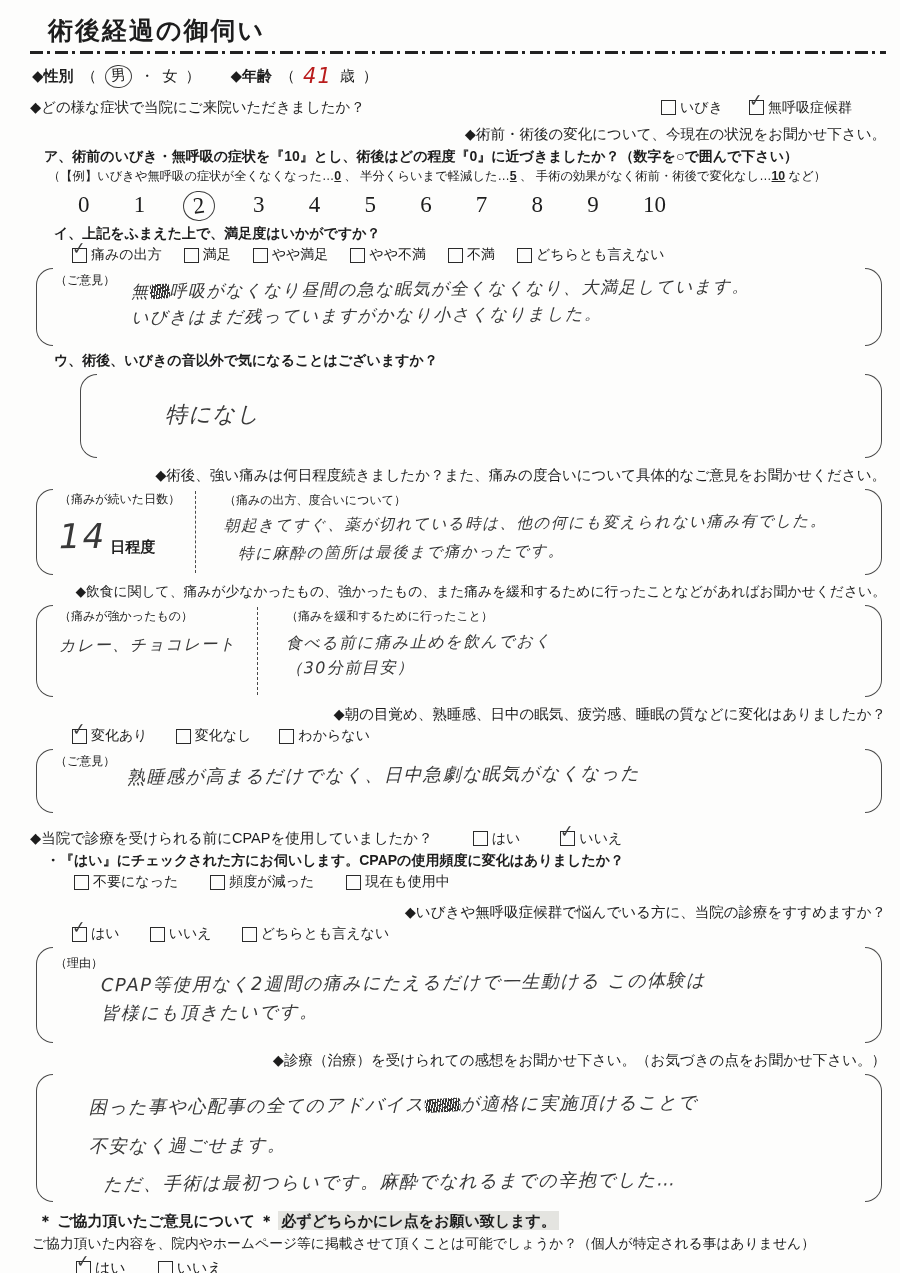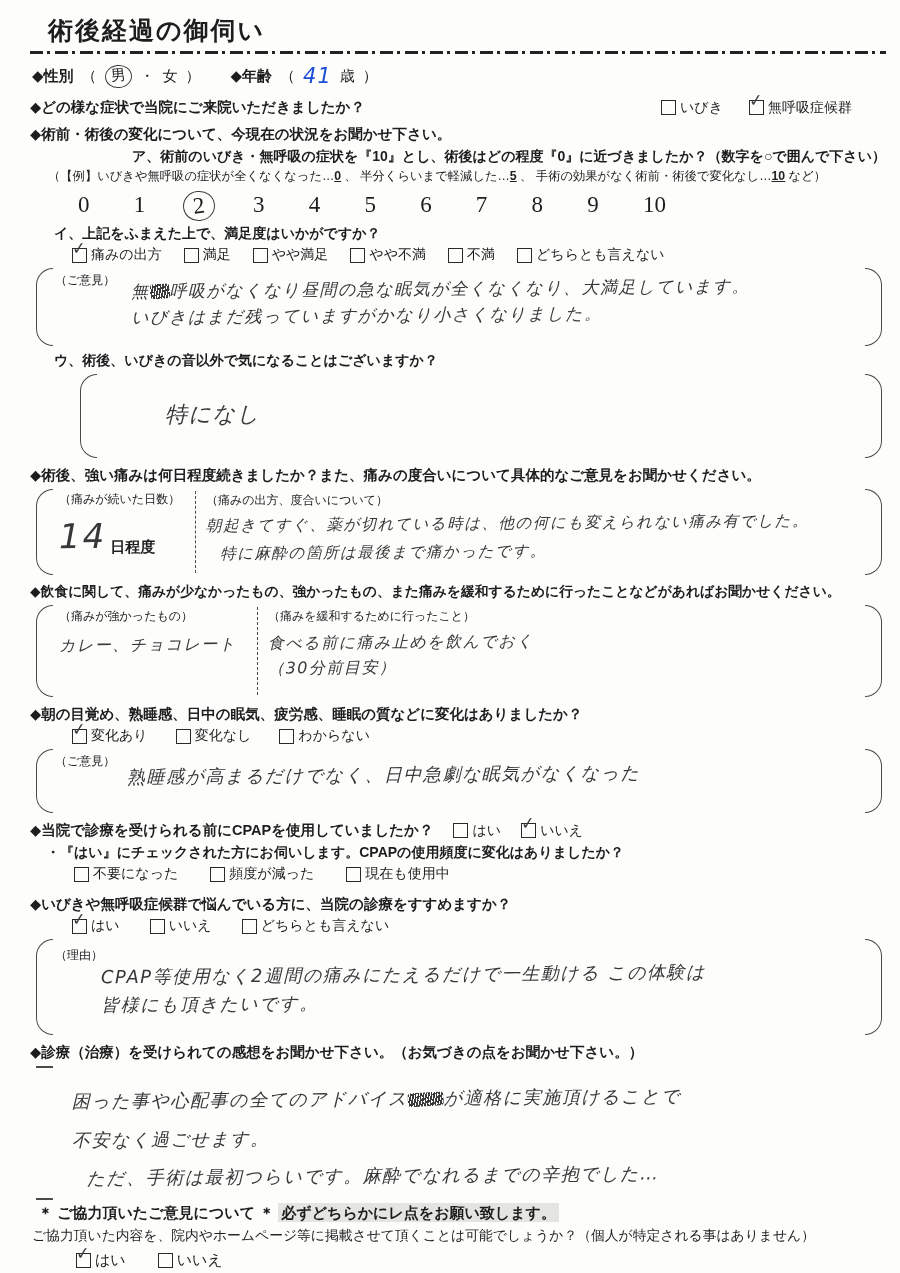--- a/index.html
+++ b/index.html
@@ -17,21 +17,21 @@
   .title{
     font-family:"Liberation Serif","DejaVu Serif",serif;
     font-size:25px;font-weight:700;letter-spacing:2px;
     margin:4px 0 4px 18px;
   }
   .dashline{
     height:3px;margin:2px 0 10px 0;
     background:repeating-linear-gradient(90deg,#222 0 13px,transparent 13px 17px,#222 17px 20px,transparent 20px 25px);
   }
   .row{display:flex;align-items:center;}
-  .heading{font-weight:700;font-size:14.5px;margin:8px 0 2px 0;}
+  .heading{font-weight:400;font-size:14.5px;margin:8px 0 2px 0;text-align:right;}
   .subline{margin:4px 0 2px 24px;font-weight:700;font-size:14px;}
   .example{margin:1px 0 0 18px;font-size:12.3px;color:#222;}
   .example .u{text-decoration:underline;font-weight:700;}
   
   .scale{display:flex;width:600px;margin:6px 0 2px 42px;justify-content:space-between;
     font-family:"Liberation Serif","DejaVu Serif",serif;font-size:23px;}
   .scale-num{padding:1px 6px;}
   .scale-num.circled{
     border:1.6px solid #3c3c3c;border-radius:50%;
     transform:rotate(-7deg);padding:1px 9px;
@@ -64,30 +64,30 @@
   .scribble{
     display:inline-block;width:36px;height:14px;vertical-align:-2px;
     background:repeating-linear-gradient(100deg,#3a3a3a 0 1.4px,transparent 1.4px 2.6px),
                repeating-linear-gradient(60deg,#3a3a3a 0 1px,transparent 1px 3px);
     border-radius:4px;transform:rotate(-3deg);
   }
   .scribble.small{width:20px;height:15px;}
   
   .cols{display:flex;height:100%;}
   .col{padding:0 8px 0 2px;}
-  .col + .col{border-left:1.6px dashed #4a4a4a;padding-left:10px;}
+  .col + .col{border-left:1.6px dashed #4a4a4a;padding-left:28px;}
   .days-col{width:128px;flex:0 0 auto;display:flex;flex-direction:column;}
   .days-value{display:flex;align-items:flex-end;gap:4px;margin-top:2px;}
   .days-unit{font-weight:700;font-size:15px;padding-bottom:6px;}
   
   .circle-pen{
     border:1.5px solid #3c3c3c;border-radius:50%;
     padding:0 5px 2px 5px;transform:rotate(-5deg);display:inline-block;
   }
-  .pen{font-family:"DejaVu Sans",sans-serif;font-style:italic;color:#1d4ed8;letter-spacing:1px;}
+  .pen{font-family:"DejaVu Sans",sans-serif;font-style:italic;color:#b91c1c;letter-spacing:1px;}
   
   .star-line{margin:10px 0 2px 8px;font-size:15px;font-weight:700;}
   .star-line .hl{background:#e4e4e0;padding:1px 3px;}
   .pubq{margin:4px 0 0 2px;font-size:13.8px;}
 </style>
 </head>
 <body>
 
 <div class="page">
 
@@ -118,21 +118,21 @@
       <span class="opt">
         <span class="cb">
             <span class="tick">✓</span>
           </span>
         <span>無呼吸症候群</span>
       </span>
     </span>
   </div>
 
   <div class="heading">◆術前・術後の変化について、今現在の状況をお聞かせ下さい。</div>
-  <div class="subline" style="margin-left:14px;text-align:right;">ア、術前のいびき・無呼吸の症状を『10』とし、術後はどの程度『0』に近づきましたか？（数字を○で囲んで下さい）</div>
+  <div class="subline" style="margin-left:14px;">ア、術前のいびき・無呼吸の症状を『10』とし、術後はどの程度『0』に近づきましたか？（数字を○で囲んで下さい）</div>
   <div class="example">
     <span>（【例】いびきや無呼吸の症状が全くなくなった…</span><span class="u">0</span><span> 、 半分くらいまで軽減した…</span><span class="u">5</span><span> 、 手術の効果がなく術前・術後で変化なし…</span><span class="u">10</span><span> など）</span>
   </div>
   <div class="scale">
     <span class="scale-num">0</span>
     <span class="scale-num">1</span>
     <span class="scale-num circled">2</span>
     <span class="scale-num">3</span>
     <span class="scale-num">4</span>
     <span class="scale-num">5</span>
@@ -258,21 +258,21 @@
   </div>
   <div class="paren-box" style="height:64px;">
     <div class="paren-l"></div>
     <div class="paren-body">
       <span class="mini-label" style="position:absolute;left:2px;top:4px;">（ご意見）</span>
       <div class="hand" style="margin:8px 0 0 66px;font-size:18px;">熟睡感が高まるだけでなく、日中急劇な眠気がなくなった</div>
     </div>
     <div class="paren-r"></div>
   </div>
 
-  <div class="row" style="margin-top:8px;gap:20px;">
+  <div class="row" style="margin-top:16px;gap:40px;">
     <span class="heading" style="margin:0;">◆当院で診療を受けられる前にCPAPを使用していましたか？</span>
     <span class="opt">
       <span class="cb"></span>
       <span>はい</span>
     </span>
     <span class="opt">
       <span class="cb">
           <span class="tick">✓</span>
         </span>
       <span>いいえ</span>
@@ -317,21 +317,21 @@
       <span class="mini-label" style="position:absolute;left:2px;top:8px;">（理由）</span>
       <div class="hand" style="margin:18px 0 0 40px;font-size:18px;">
         <span>CPAP等使用なく2週間の痛みにたえるだけで一生動ける この体験は</span><br>
         <span>皆様にも頂きたいです。</span>
       </div>
     </div>
     <div class="paren-r"></div>
   </div>
 
   <div class="heading">◆診療（治療）を受けられての感想をお聞かせ下さい。（お気づきの点をお聞かせ下さい。）</div>
-  <div class="paren-box" style="height:128px;flex-direction:column;">
+  <div class="paren-box" style="height:128px;">
     <div class="paren-l"></div>
     <div class="paren-body">
       <div class="hand" style="margin:8px 0 0 28px;font-size:18px;line-height:2.15;">
         <span>困った事や心配事の全てのアドバイス</span><span class="scribble"></span><span>が適格に実施頂けることで</span><br>
         <span>不安なく過ごせます。</span><br>
         <span style="display:inline-block;margin-left:14px;">ただ、手術は最初つらいです。麻酔でなれるまでの辛抱でした…</span>
       </div>
     </div>
     <div class="paren-r"></div>
   </div>

